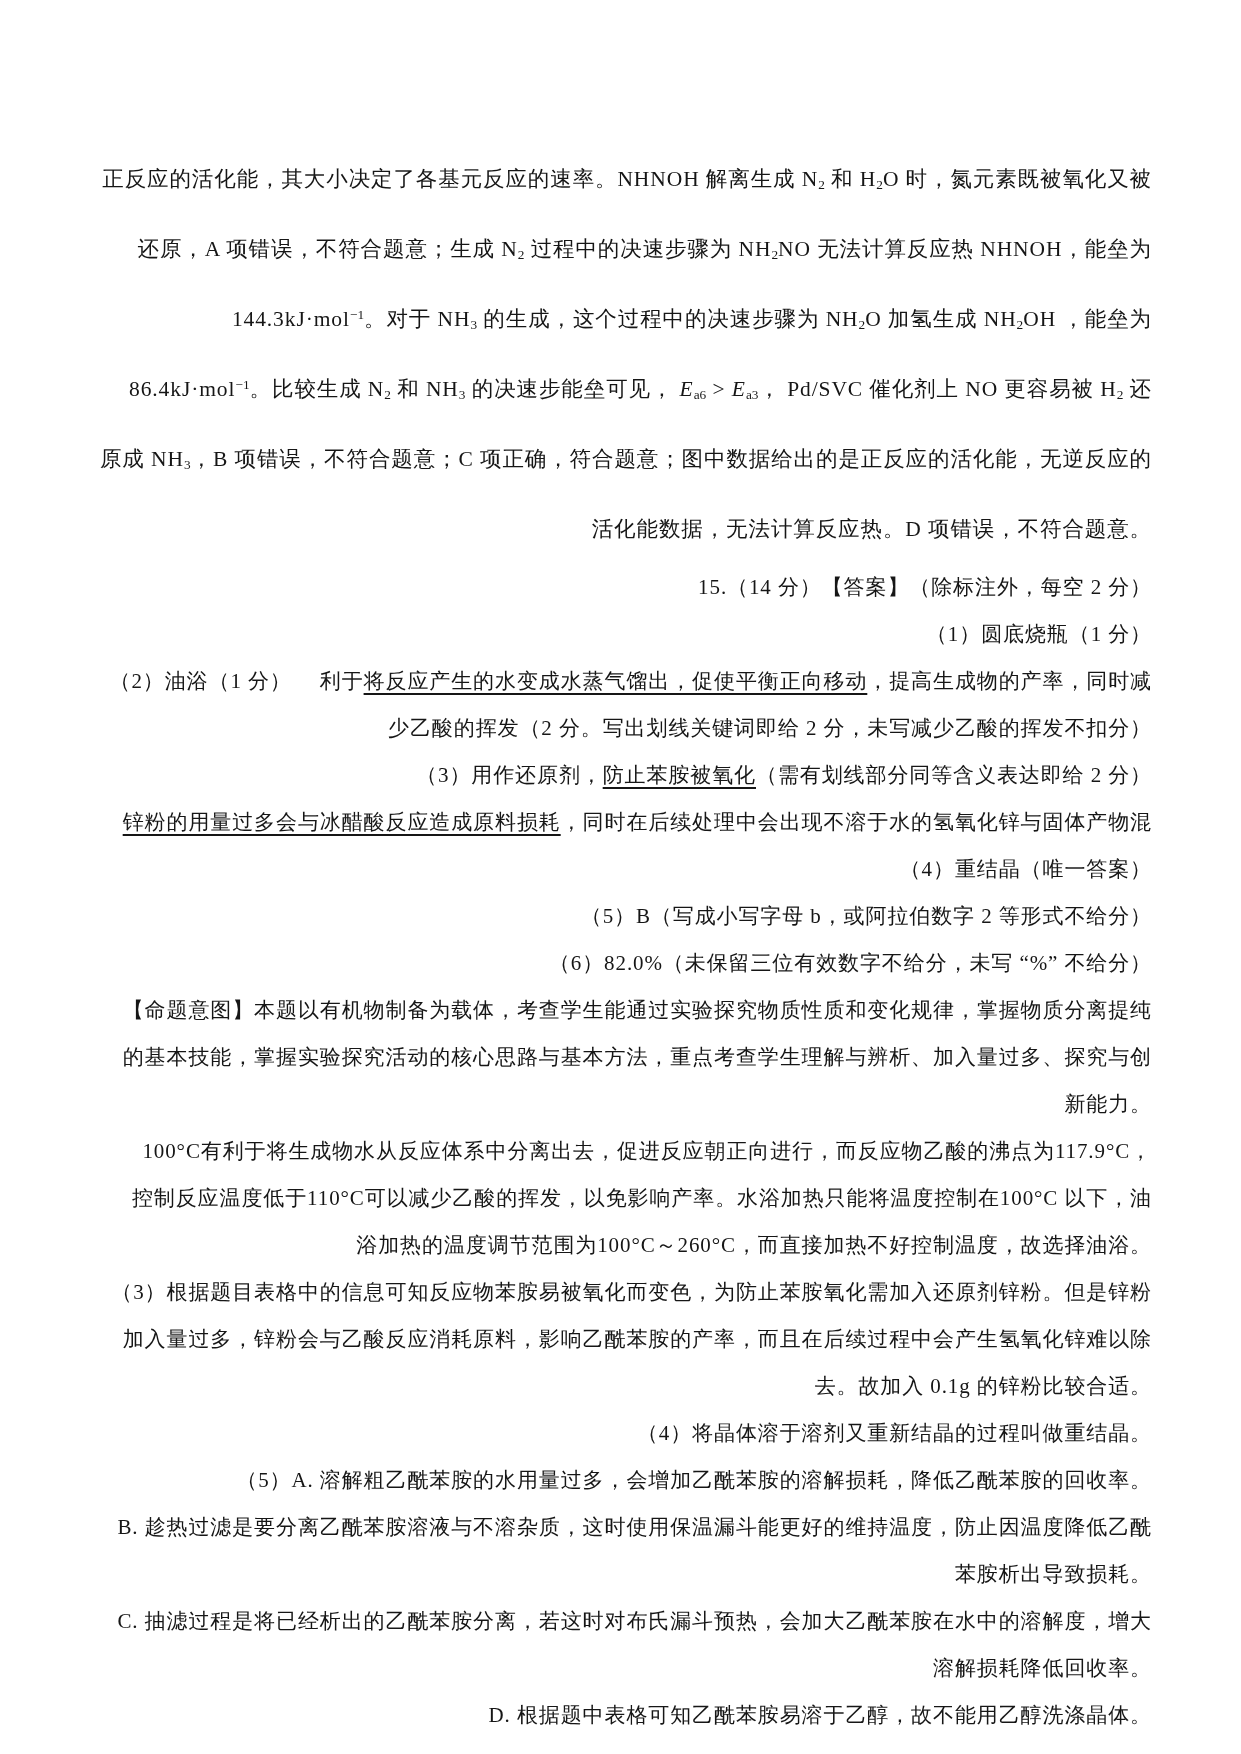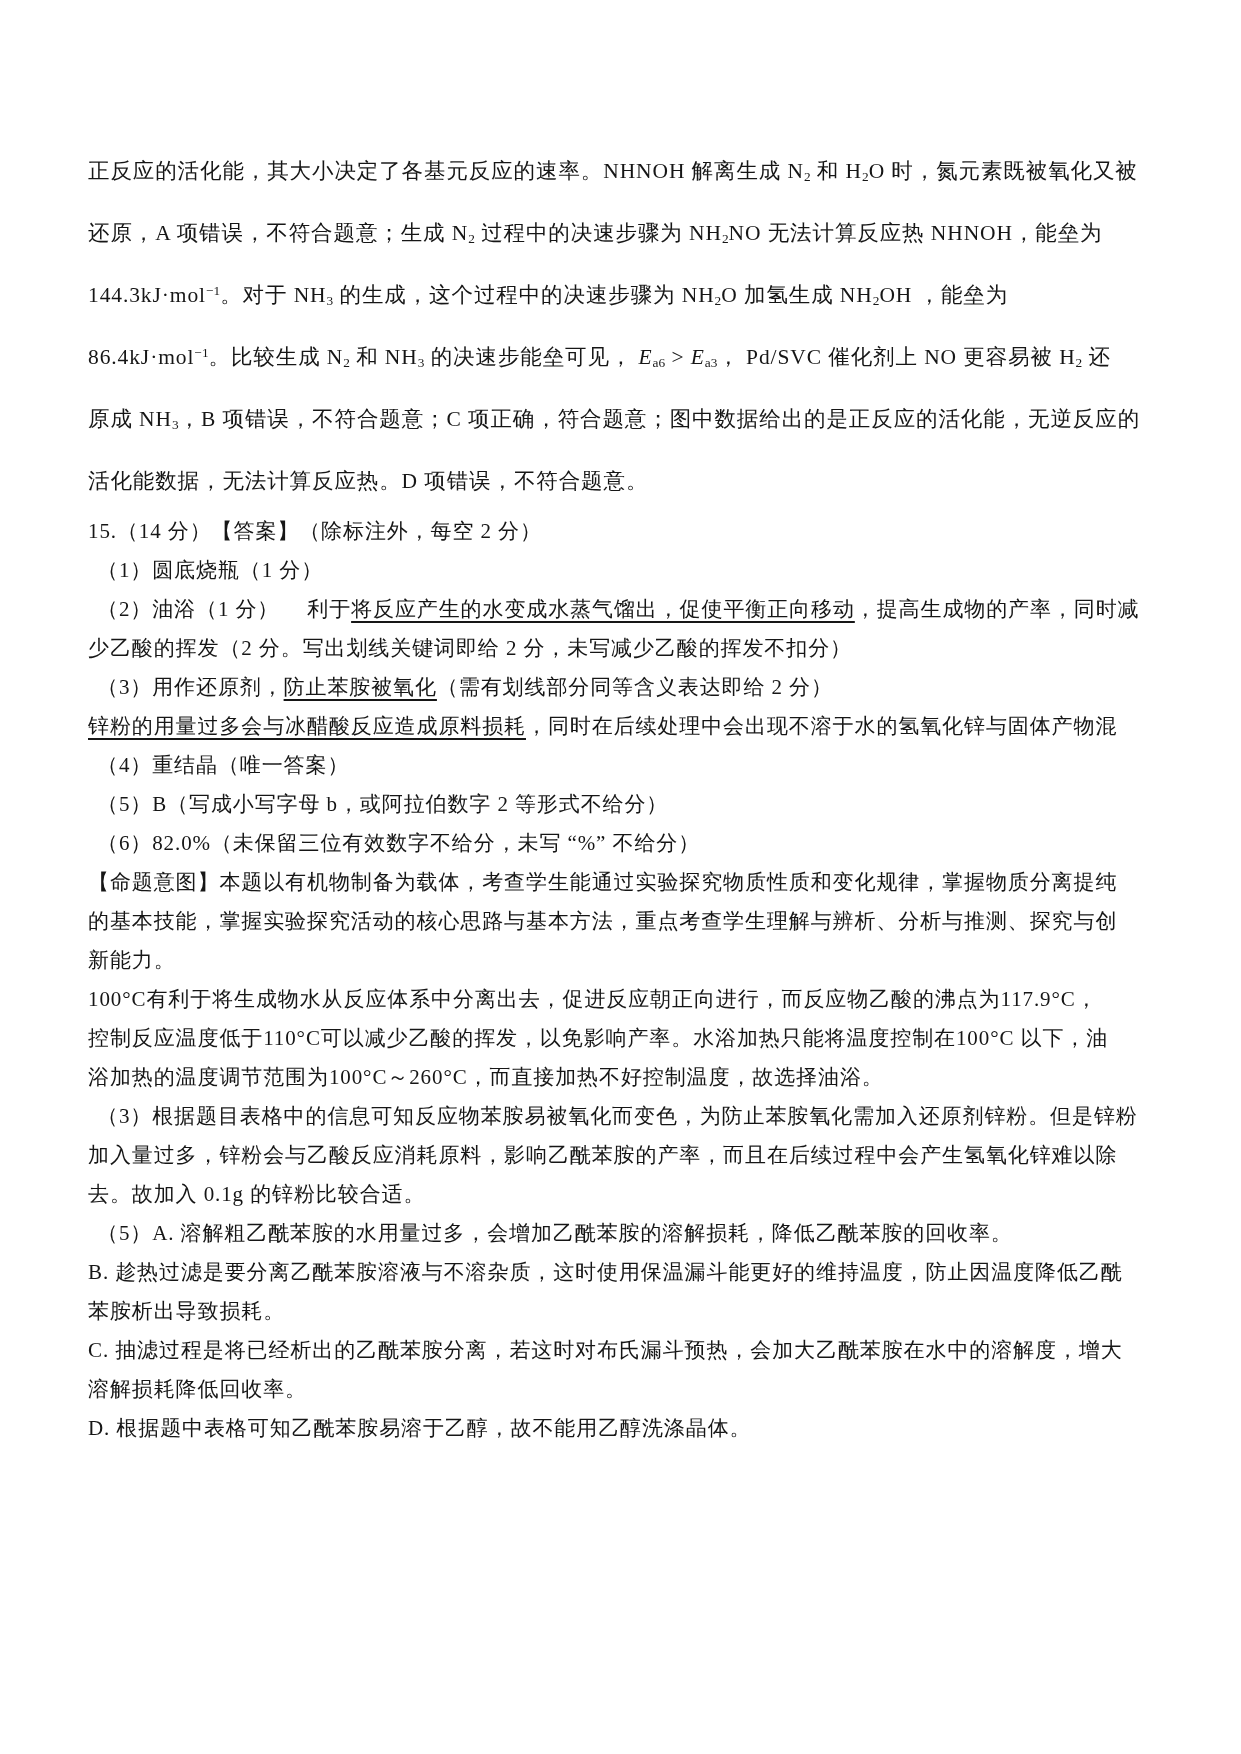--- a/index.html
+++ b/index.html
@@ -15,23 +15,24 @@
     color: #161616;
     overflow: hidden;
   }
   .doc-page {
     position: absolute;
     left: 88px;
     top: 140px;
     width: 1072px;
   }
   p.line {
-    margin: 0;
+    margin: 8px;
     white-space: nowrap;
     letter-spacing: 0.9px;
+    text-align: right;
   }
   p.wide {
     line-height: 62px;
     font-size: 21.5px;
   }
   p.norm {
     line-height: 39px;
     font-size: 21px;
   }
   p.indent {
@@ -64,27 +65,28 @@
     <p class="line norm"><span>15.（14 分）【答案】（除标注外，每空 2 分）</span></p>
     <p class="line norm indent"><span>（1）圆底烧瓶（1 分）</span></p>
     <p class="line norm indent"><span>（2）油浴（1 分）　 利于</span><span class="u">将反应产生的水变成水蒸气馏出，促使平衡正向移动</span><span>，提高生成物的产率，同时减</span></p>
     <p class="line norm"><span>少乙酸的挥发（2 分。写出划线关键词即给 2 分，未写减少乙酸的挥发不扣分）</span></p>
     <p class="line norm indent"><span>（3）用作还原剂，</span><span class="u">防止苯胺被氧化</span><span>（需有划线部分同等含义表达即给 2 分）</span></p>
     <p class="line norm"><span class="u">锌粉的用量过多会与冰醋酸反应造成原料损耗</span><span>，同时在后续处理中会出现不溶于水的氢氧化锌与固体产物混</span></p>
     <p class="line norm indent"><span>（4）重结晶（唯一答案）</span></p>
     <p class="line norm indent"><span>（5）B（写成小写字母 b，或阿拉伯数字 2 等形式不给分）</span></p>
     <p class="line norm indent"><span>（6）82.0%（未保留三位有效数字不给分，未写 “%” 不给分）</span></p>
     <p class="line norm"><span>【命题意图】本题以有机物制备为载体，考查学生能通过实验探究物质性质和变化规律，掌握物质分离提纯</span></p>
-    <p class="line norm"><span>的基本技能，掌握实验探究活动的核心思路与基本方法，重点考查学生理解与辨析、分析与推测、探究与创</span></p>
+    <p class="line norm"><span>的基本技能，掌握实验探究活动的核心思路与基本方法，重点考查学生理解与辨析、加入量过多、探究与创</span></p>
     <p class="line norm"><span>新能力。</span></p>
     <p class="line norm"><span>100°C有利于将生成物水从反应体系中分离出去，促进反应朝正向进行，而反应物乙酸的沸点为117.9°C，</span></p>
     <p class="line norm"><span>控制反应温度低于110°C可以减少乙酸的挥发，以免影响产率。水浴加热只能将温度控制在100°C 以下，油</span></p>
     <p class="line norm"><span>浴加热的温度调节范围为100°C～260°C，而直接加热不好控制温度，故选择油浴。</span></p>
     <p class="line norm indent"><span>（3）根据题目表格中的信息可知反应物苯胺易被氧化而变色，为防止苯胺氧化需加入还原剂锌粉。但是锌粉</span></p>
     <p class="line norm"><span>加入量过多，锌粉会与乙酸反应消耗原料，影响乙酰苯胺的产率，而且在后续过程中会产生氢氧化锌难以除</span></p>
     <p class="line norm"><span>去。故加入 0.1g 的锌粉比较合适。</span></p>
+    <p class="line norm indent"><span>（4）将晶体溶于溶剂又重新结晶的过程叫做重结晶。</span></p>
     <p class="line norm indent"><span>（5）A. 溶解粗乙酰苯胺的水用量过多，会增加乙酰苯胺的溶解损耗，降低乙酰苯胺的回收率。</span></p>
     <p class="line norm"><span>B. 趁热过滤是要分离乙酰苯胺溶液与不溶杂质，这时使用保温漏斗能更好的维持温度，防止因温度降低乙酰</span></p>
     <p class="line norm"><span>苯胺析出导致损耗。</span></p>
     <p class="line norm"><span>C. 抽滤过程是将已经析出的乙酰苯胺分离，若这时对布氏漏斗预热，会加大乙酰苯胺在水中的溶解度，增大</span></p>
     <p class="line norm"><span>溶解损耗降低回收率。</span></p>
     <p class="line norm"><span>D. 根据题中表格可知乙酰苯胺易溶于乙醇，故不能用乙醇洗涤晶体。</span></p>
   </div>
 
 </body></html>

